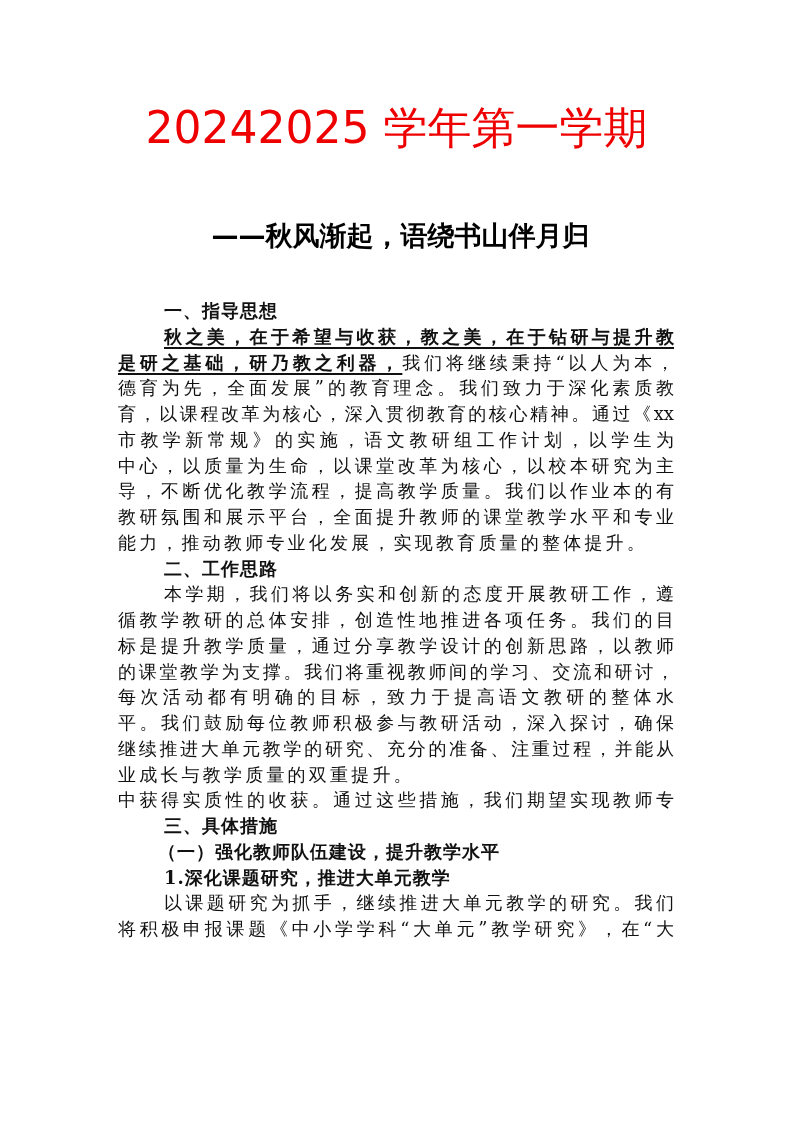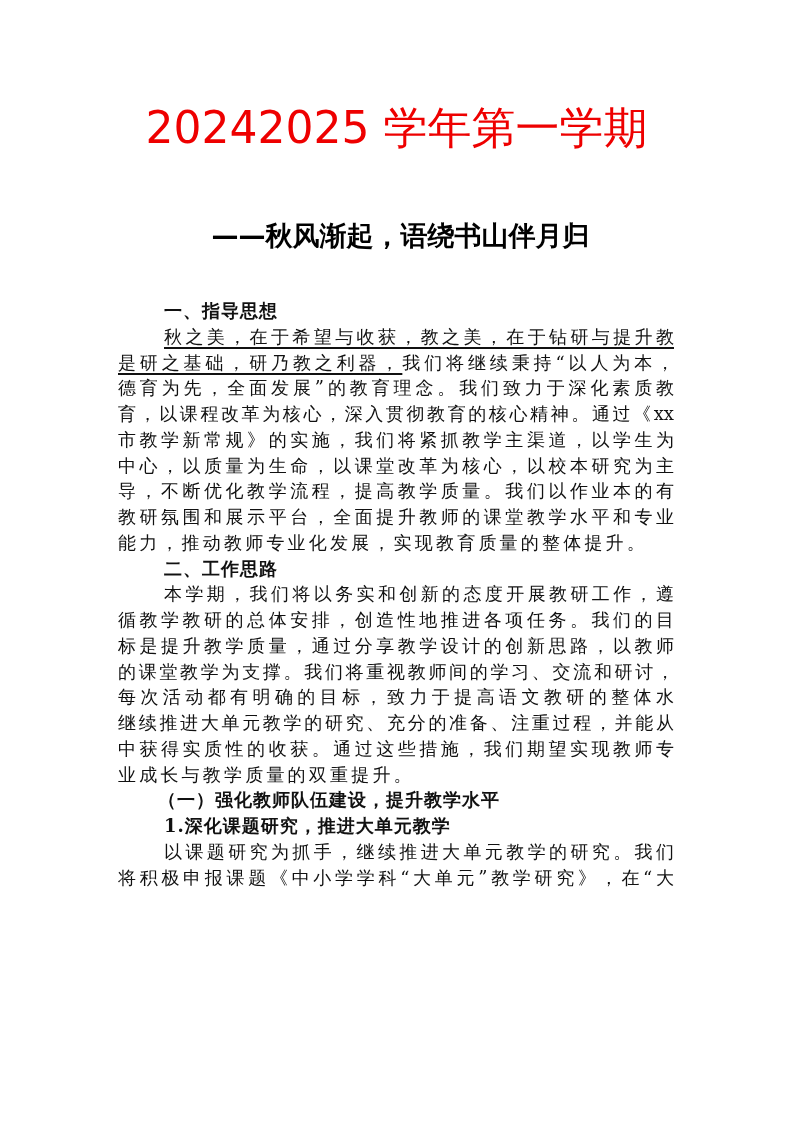--- a/index.html
+++ b/index.html
@@ -24,50 +24,52 @@
   .line {
     height: 25.75px; line-height: 25.75px; white-space: nowrap;
     text-align: justify; text-align-last: justify; overflow: visible;
   }
   .line.last { text-align-last: left; letter-spacing: 3.2px; }
   .line.indent { padding-left: 46px; }
   .heading { font-weight: bold; text-align-last: left; letter-spacing: 1px; }
   .heading.h1 { padding-left: 46px; }
   .heading.h2 { padding-left: 46px; }
   .heading.h3 { padding-left: 46px; }
-  .u { text-decoration: underline; text-decoration-thickness: 1.5px; text-underline-offset: 4px; font-weight: normal; }
+  .u { text-decoration: underline; text-decoration-thickness: 1.5px; text-underline-offset: 4px; font-weight: bold; }
 </style>
 </head>
 <body>
 
 <div class="page">
   <div class="title title1">20242025 学年第一学期</div>
   <div class="subtitle">——秋风渐起，语绕书山伴月归</div>
 
   <div class="body">
 
     <div class="line heading h1">一、指导思想</div>
     <div class="line indent"><span class="u">秋之美，在于希望与收获，教之美，在于钻研与提升教</span></div>
     <div class="line"><span class="u">是研之基础，研乃教之利器，</span><span>我们将继续秉持“以人为本，</span></div>
     <div class="line">德育为先，全面发展”的教育理念。我们致力于深化素质教</div>
     <div class="line">育，以课程改革为核心，深入贯彻教育的核心精神。通过《xx</div>
-    <div class="line">市教学新常规》的实施，我们将紧抓教学主渠道，以学生为</div>
+    <div class="line">市教学新常规》的实施，语文教研组工作计划，以学生为</div>
     <div class="line">中心，以质量为生命，以课堂改革为核心，以校本研究为主</div>
     <div class="line">导，不断优化教学流程，提高教学质量。我们以作业本的有</div>
     <div class="line">教研氛围和展示平台，全面提升教师的课堂教学水平和专业</div>
     <div class="line last">能力，推动教师专业化发展，实现教育质量的整体提升。</div>
 
     <div class="line heading h2">二、工作思路</div>
     <div class="line indent">本学期，我们将以务实和创新的态度开展教研工作，遵</div>
     <div class="line">循教学教研的总体安排，创造性地推进各项任务。我们的目</div>
     <div class="line">标是提升教学质量，通过分享教学设计的创新思路，以教师</div>
     <div class="line">的课堂教学为支撑。我们将重视教师间的学习、交流和研讨，</div>
     <div class="line">每次活动都有明确的目标，致力于提高语文教研的整体水</div>
+    <div class="line">平。我们鼓励每位教师积极参与教研活动，深入探讨，确保</div>
     <div class="line">继续推进大单元教学的研究、充分的准备、注重过程，并能从</div>
+    <div class="line last">业成长与教学质量的双重提升。</div>
     <div class="line">中获得实质性的收获。通过这些措施，我们期望实现教师专</div>
-    <div class="line last">业成长与教学质量的双重提升。</div>
 
+    <div class="line heading h3">三、具体措施</div>
     <div class="line heading" style="padding-left:40px;">（一）强化教师队伍建设，提升教学水平</div>
     <div class="line heading" style="padding-left:46px;">1.深化课题研究，推进大单元教学</div>
     <div class="line indent">以课题研究为抓手，继续推进大单元教学的研究。我们</div>
     <div class="line">将积极申报课题《中小学学科“大单元”教学研究》，在“大</div>
   </div>
 </div>
 
 </body></html>

